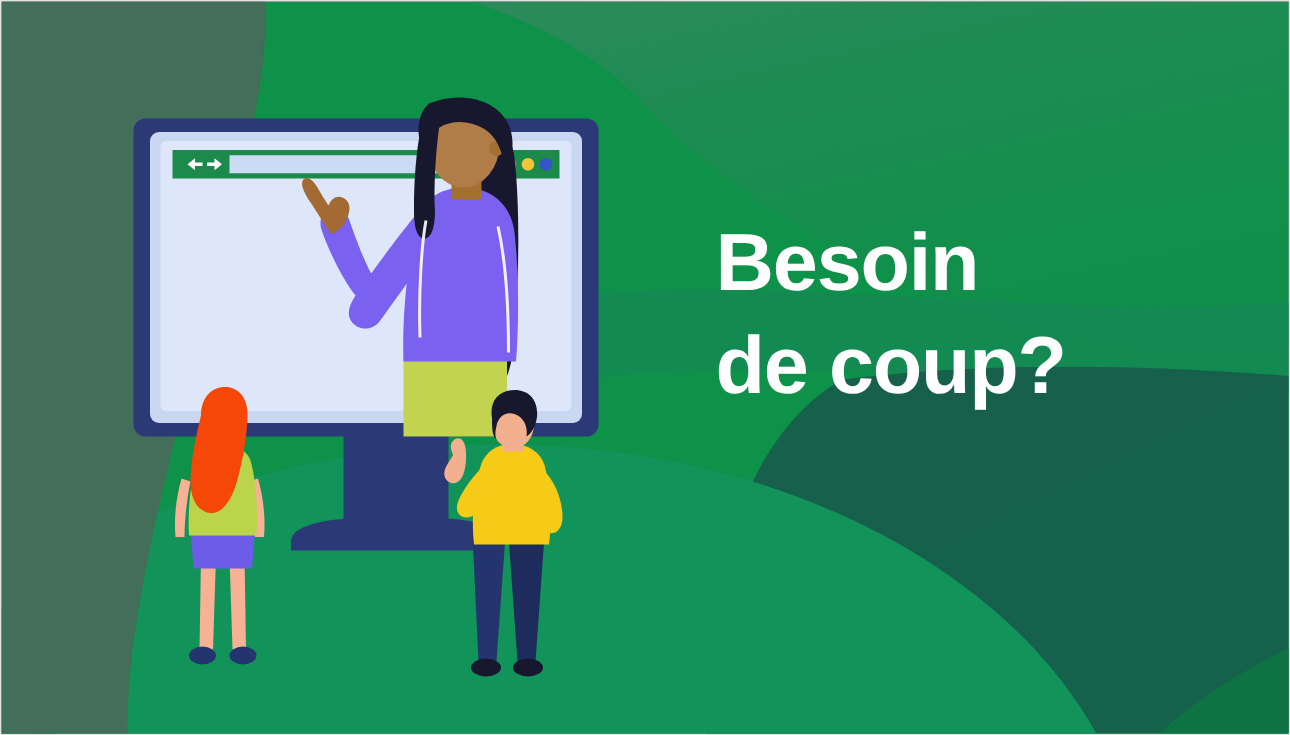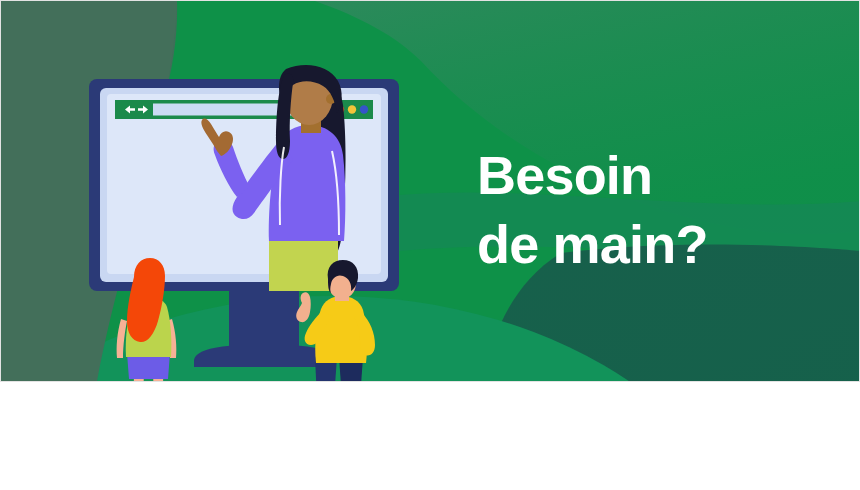--- a/index.html
+++ b/index.html
@@ -3,21 +3,21 @@
 <meta charset="utf-8">
 <style>
   html, body {
     margin: 0;
     padding: 0;
     background: #ffffff;
   }
   #banner {
     position: relative;
     width: 860px;
-    height: 382px;
+    height: 490px;
     overflow: hidden;
     background: #737373;
     font-family: "Liberation Sans", sans-serif;
     box-sizing: border-box;
     border: 1px solid #e3e3e3;
   }
   #bg-svg, #art-svg {
     position: absolute;
     left: 0;
     top: 0;
@@ -176,16 +176,16 @@
       <rect x="334" y="288" width="14" height="12" fill="#F2B08E"></rect>
 
       <ellipse cx="341" cy="282" rx="14" ry="16" fill="#F2B08E"></ellipse>
 
       <path fill="#17182E" d="M 327,278 C 325,266 332,259 342,259 C 352,259 358,266 357,277 C 356,284 353,288 350,290 C 351,283 348,277 342,275 C 336,273 331,277 330,283 C 329,287 329,290 330,292 C 327,290 327,283 327,278 Z"></path>
     </g>
   </svg>
 
   <div id="headline">
     <span class="hl-line">Besoin</span>
-    <span class="hl-line">de main?</span>
+    <span class="hl-line">de coup?</span>
   </div>
 
 </div>
 
 </body></html>

